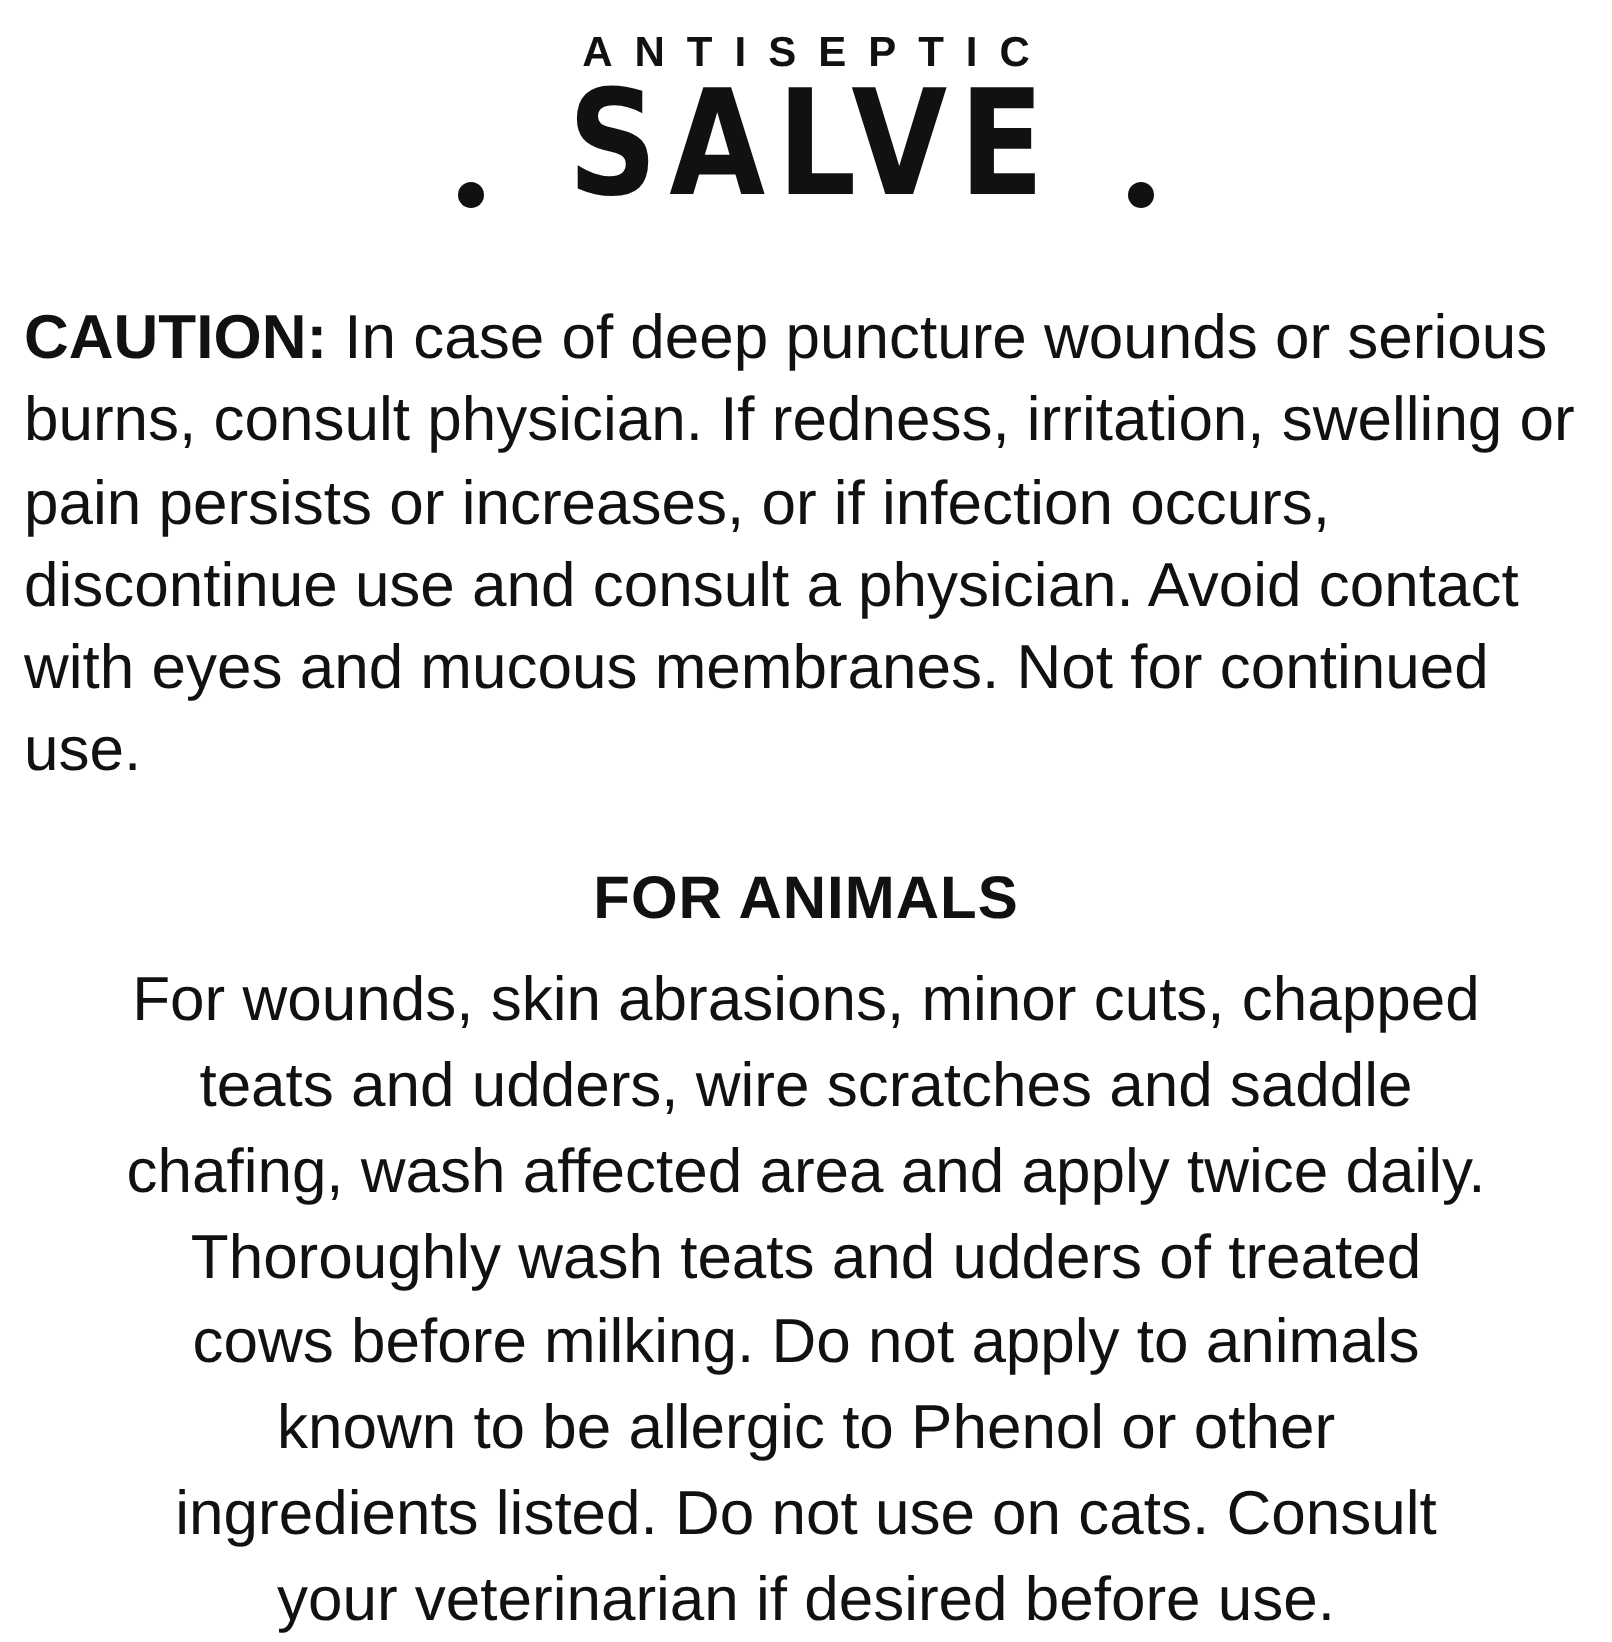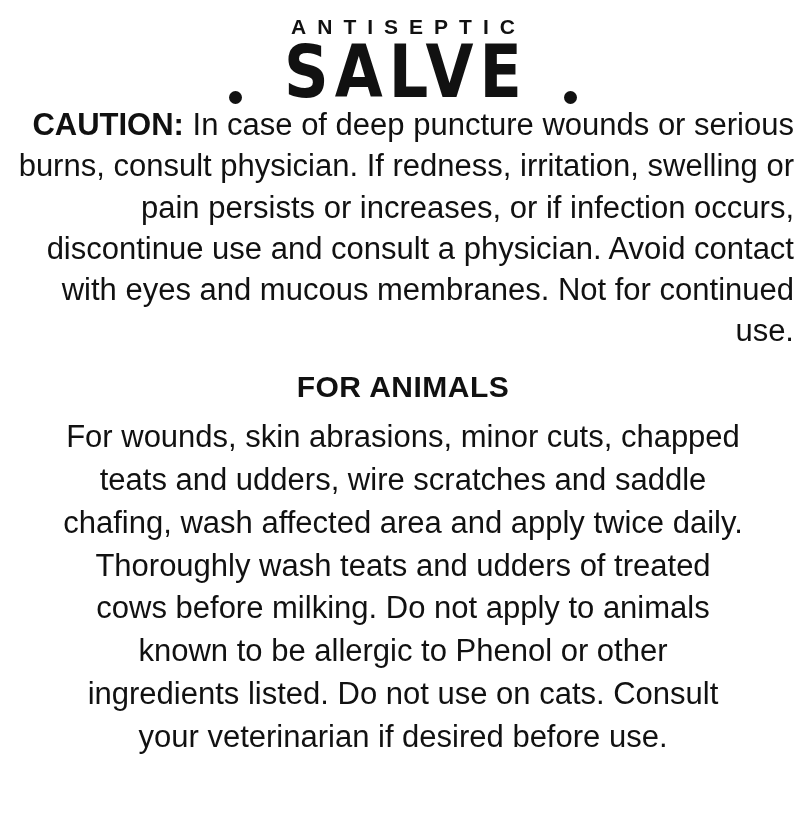--- a/index.html
+++ b/index.html
@@ -64,32 +64,33 @@
     color: #111111;
     line-height: 1.05;
     margin: 0;
     transform: scaleY(1.18);
     transform-origin: center;
   }
 
   
   .caution-block {
     width: 782px;
-    text-align: right;
+    text-align: left;
+    margin-top: 44px;
     font-size: 31px;
     line-height: 1.33;
     color: #111111;
     font-family: "Liberation Sans", sans-serif;
   }
   .caution-word {
     font-weight: 700;
   }
 
   .animals-heading {
-    margin-top: 19px;
+    margin-top: 38px;
     font-size: 30px;
     font-weight: 700;
     letter-spacing: 0.5px;
     color: #111111;
     text-align: right;
   }
 
   .animals-block {
     width: 682px;
     text-align: center;

